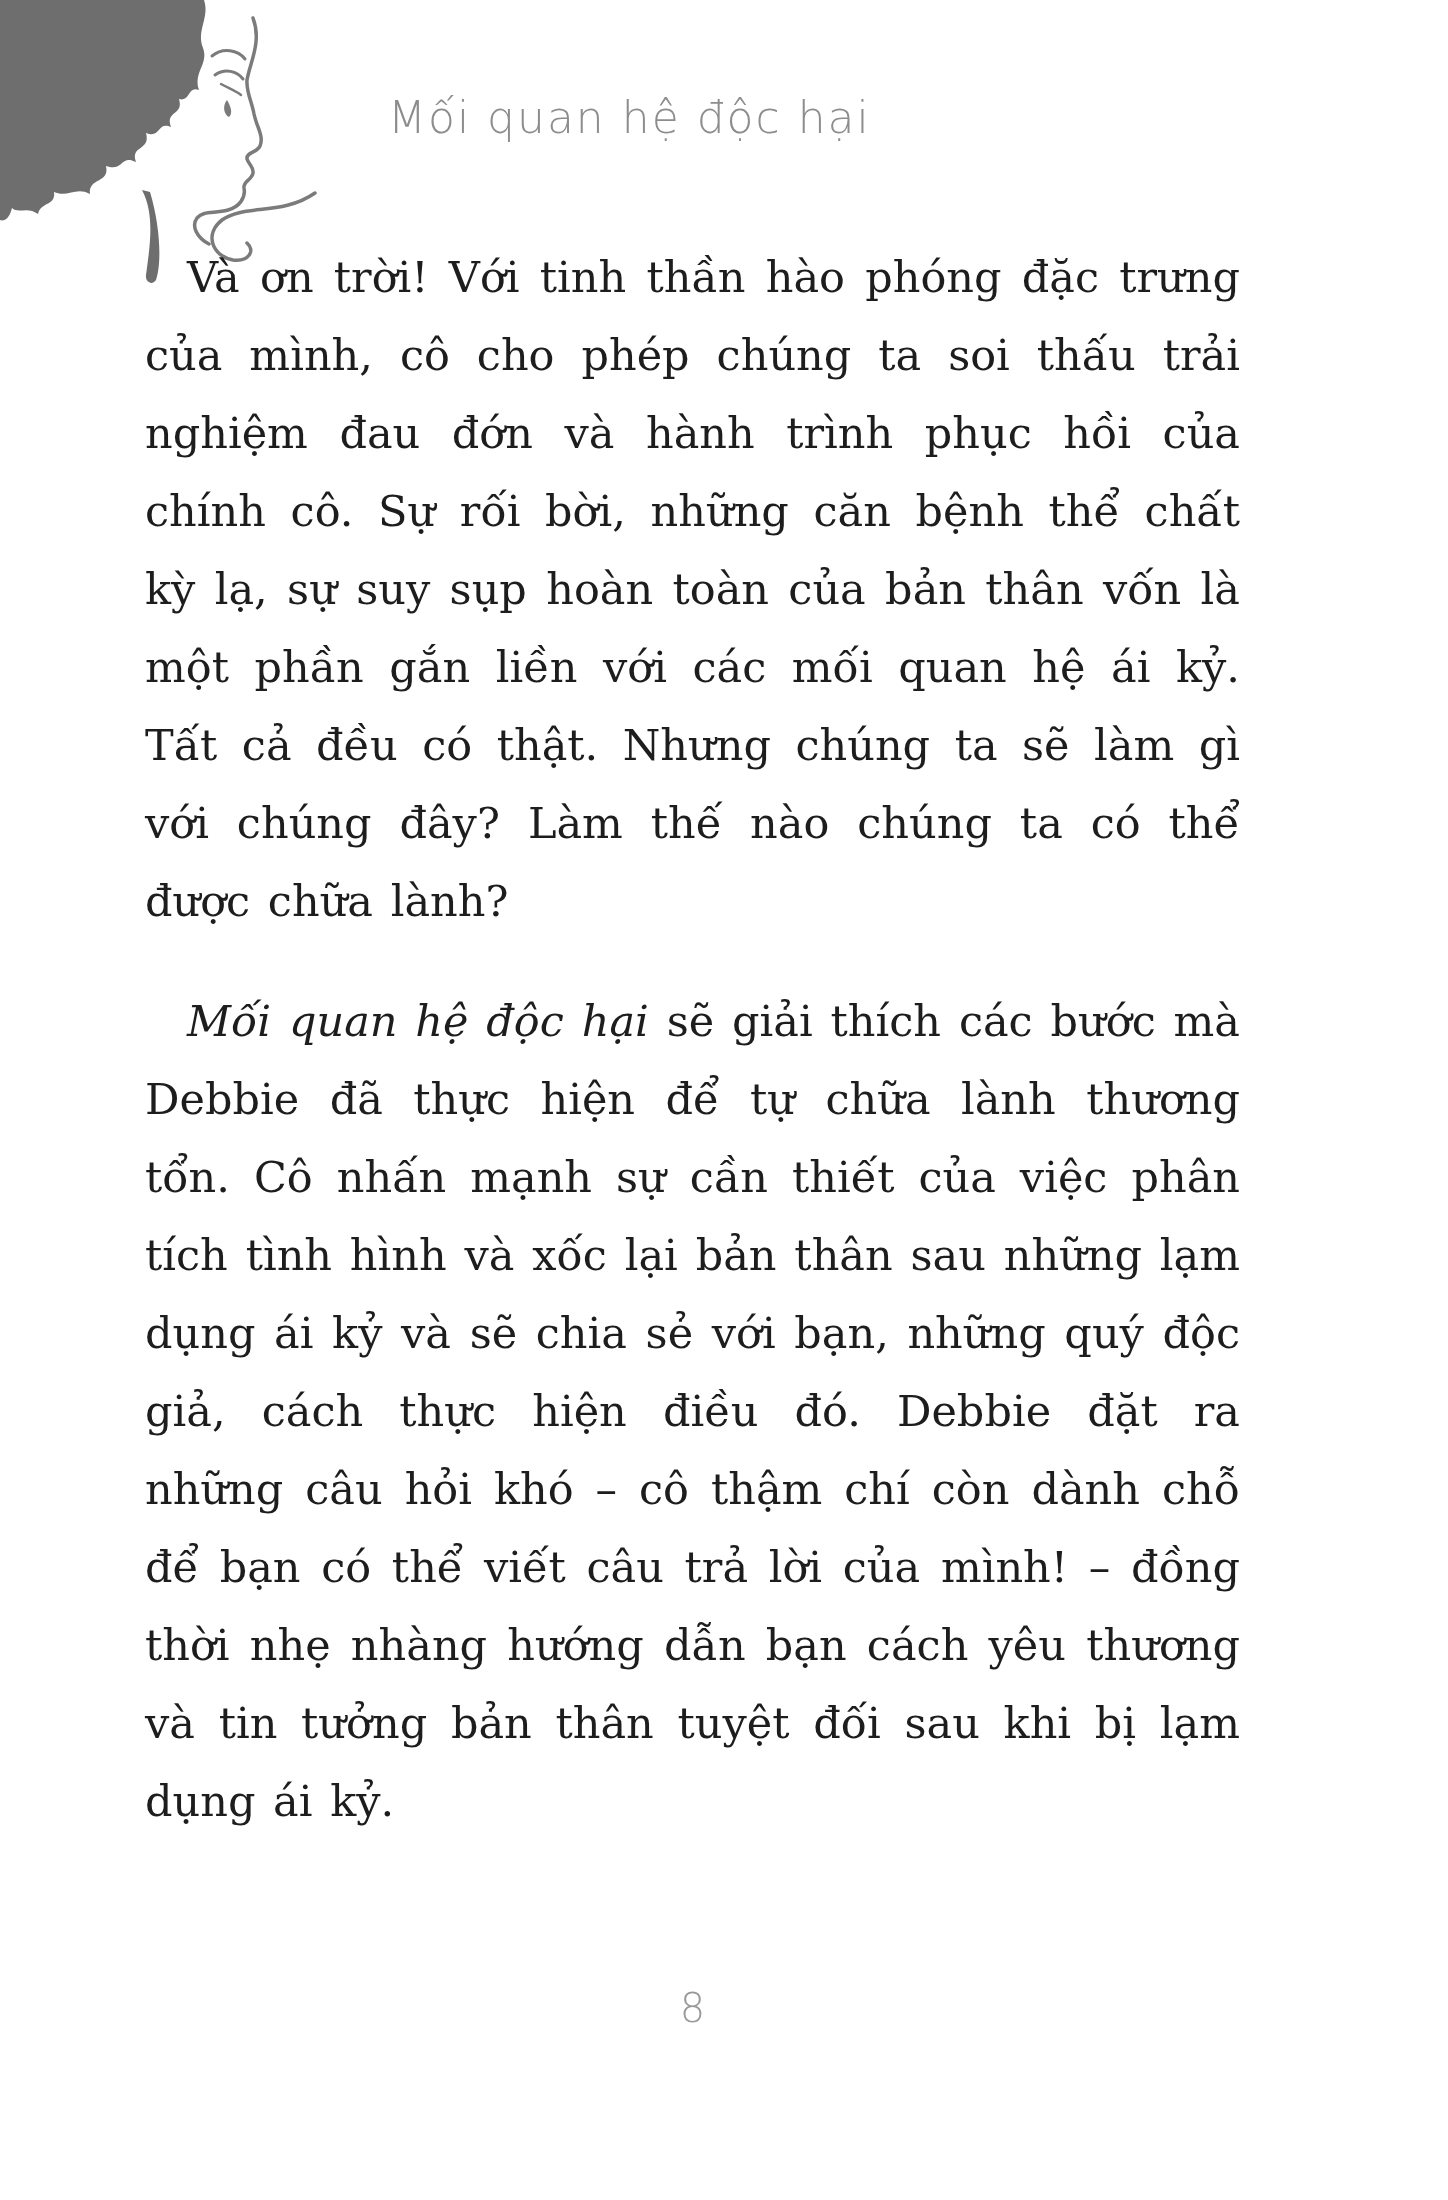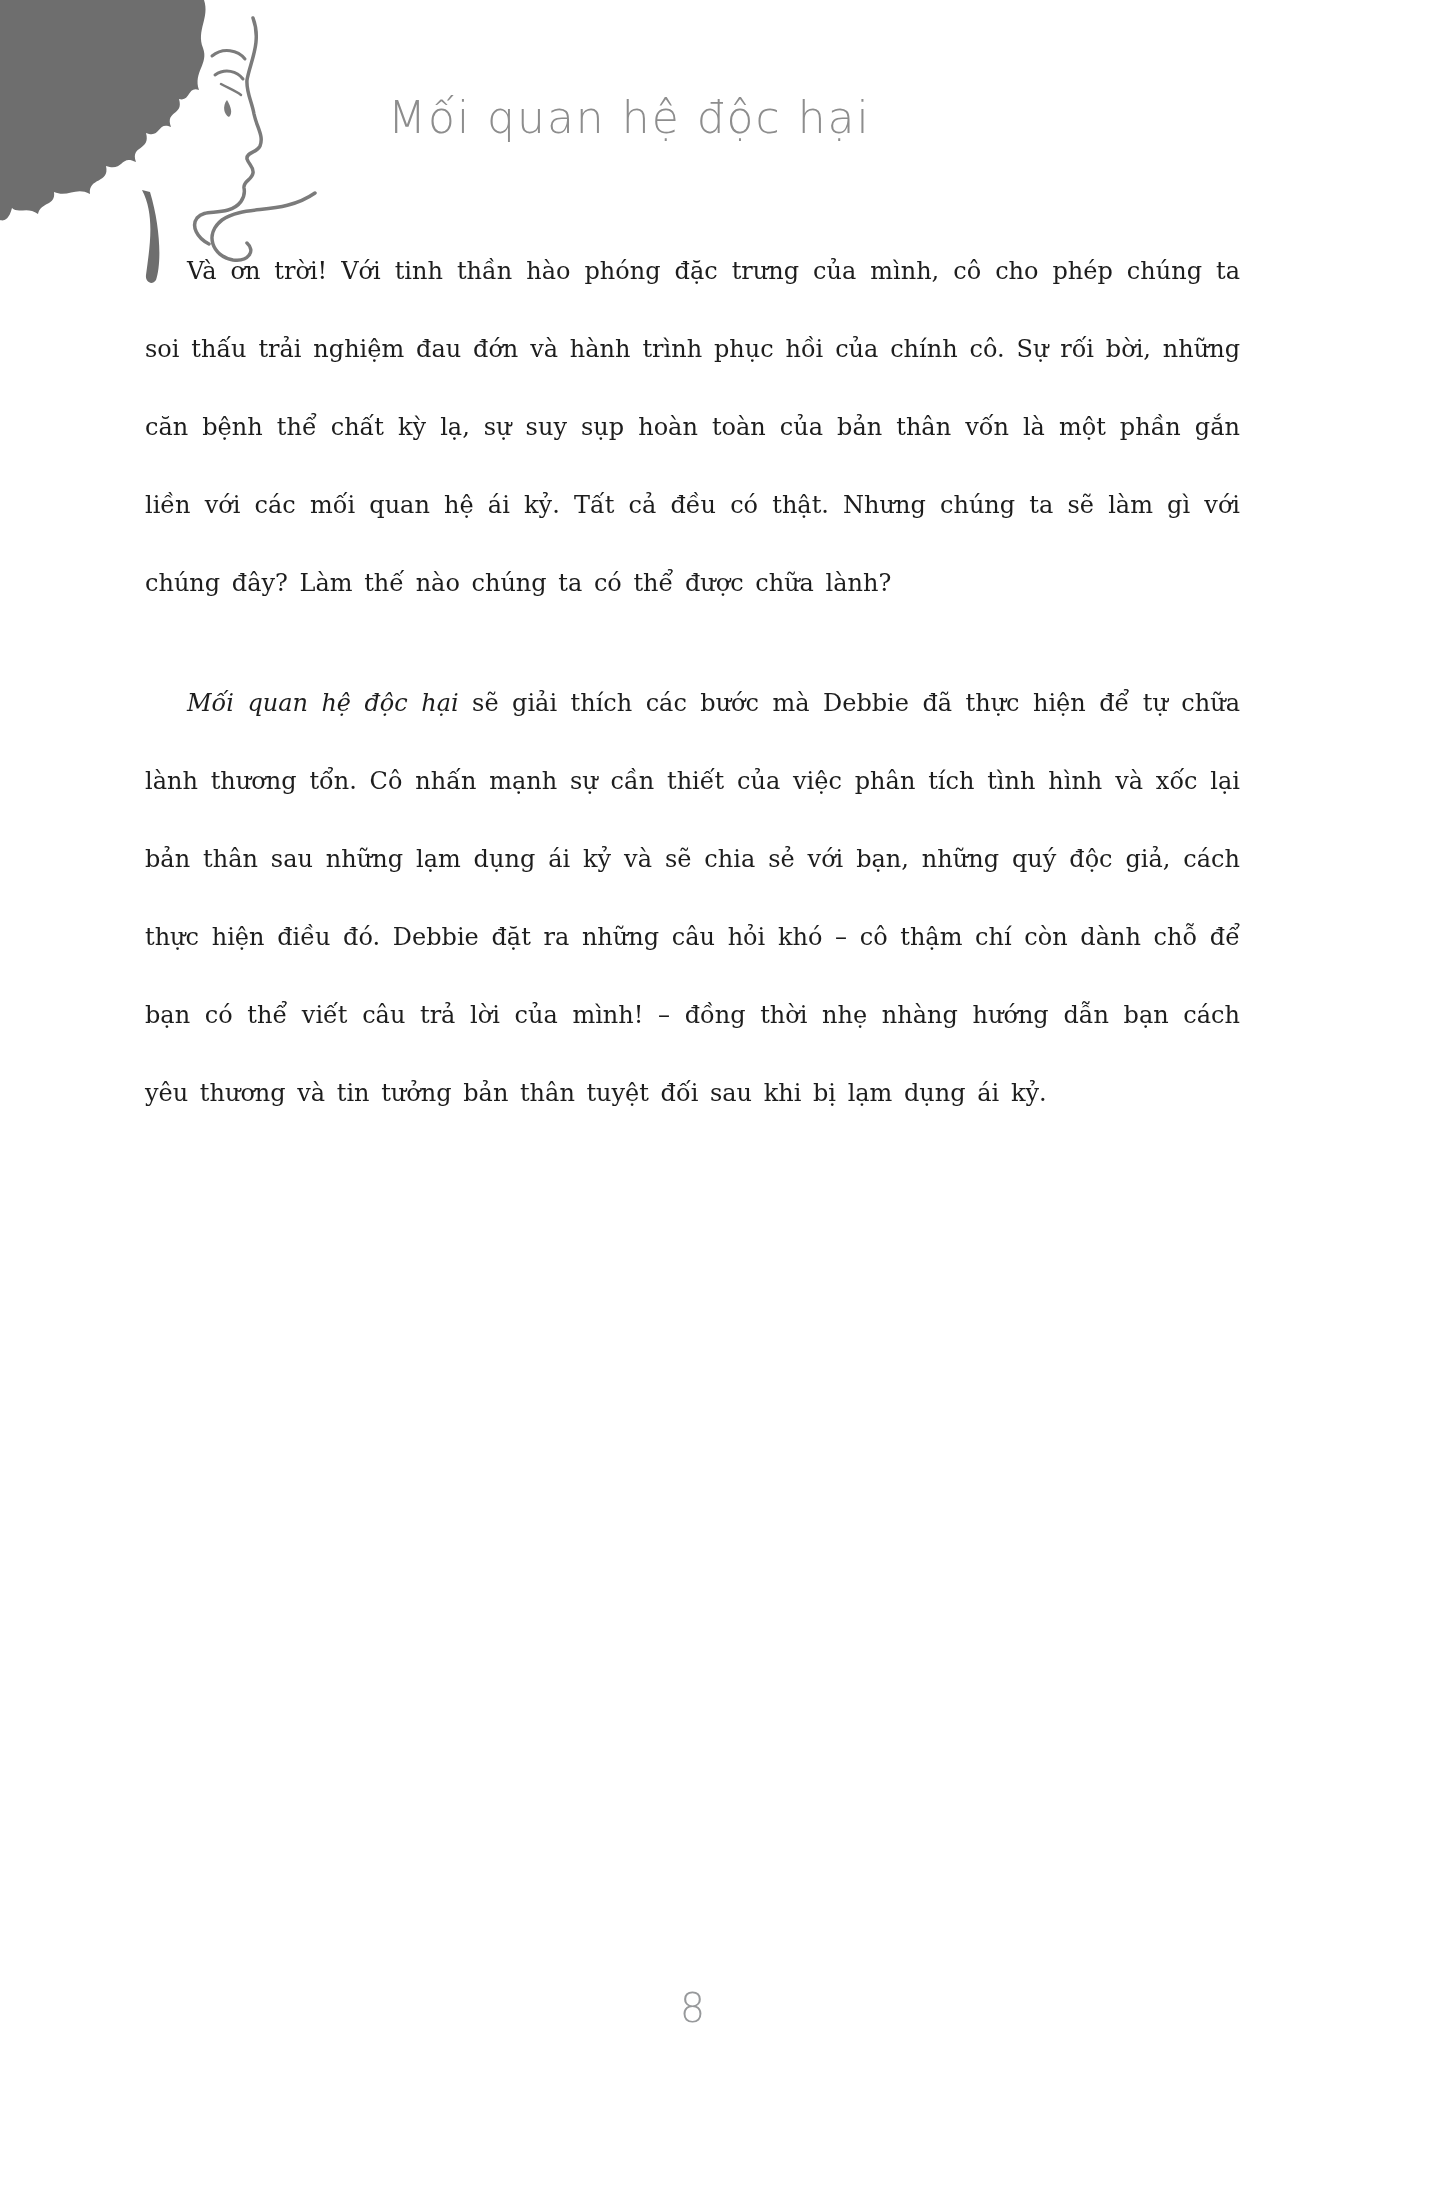--- a/index.html
+++ b/index.html
@@ -30,23 +30,23 @@
     font-family: "DejaVu Sans", "Liberation Sans", sans-serif;
     font-weight: 200;
     font-size: 44px;
     letter-spacing: 2px;
     color: #8d8d8d;
     white-space: nowrap;
   }
   .body-text {
     position: absolute;
     left: 145px;
-    top: 232px;
+    top: 238px;
     width: 1095px;
-    font-size: 24px;
+    font-size: 43px;
     line-height: 78px;
     color: #1d1d1d;
     text-align: justify;
     text-justify: inter-word;
     word-spacing: 4px;
   }
   .body-text p {
     margin: 0 0 42px 0;
     text-indent: 42px;
   }

